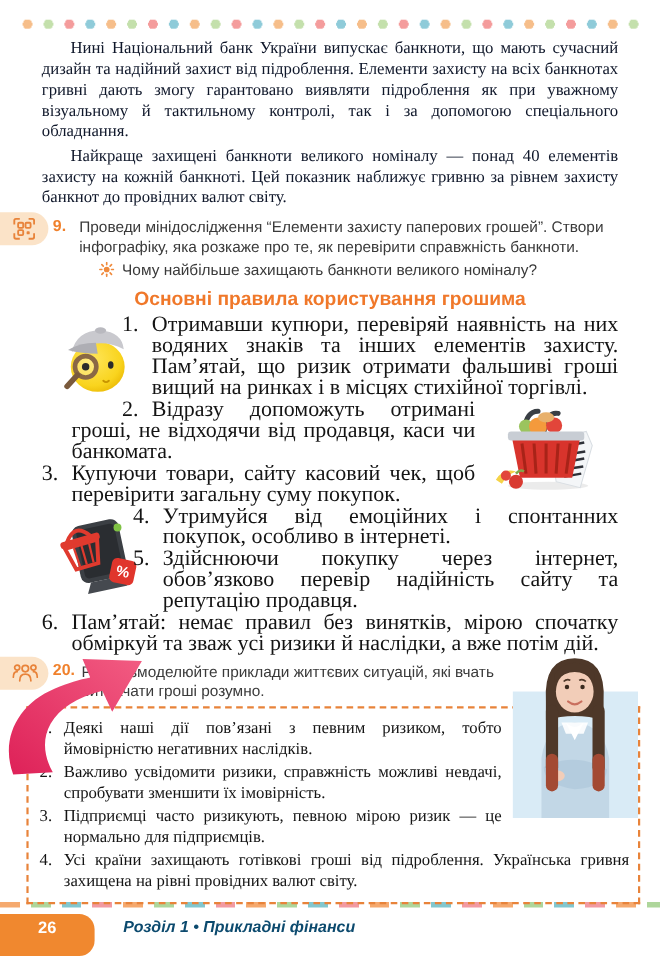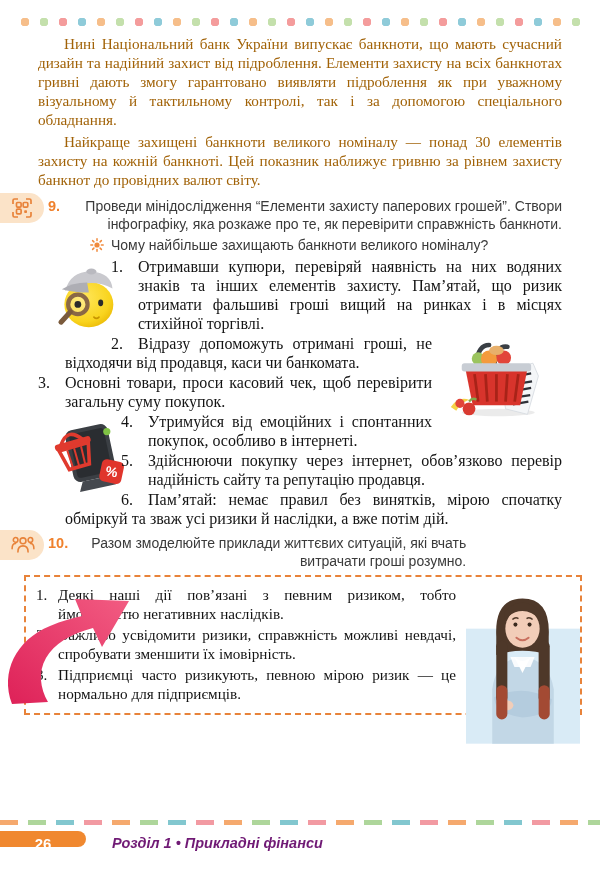--- a/index.html
+++ b/index.html
@@ -20,54 +20,54 @@
       radial-gradient(circle 4.4px at 28px 5px, #C4E0AC 97%, transparent 100%),
       radial-gradient(circle 4.4px at 47px 5px, #F49C9C 97%, transparent 100%),
       radial-gradient(circle 4.4px at 66px 5px, #8FCBD9 97%, transparent 100%);
     background-size:76px 10px;
     background-repeat:repeat-x;
   }
 
   .content{position:absolute;top:34px;left:38px;width:524px;}
 
   p.serif{
-    font-size:15.2px;line-height:19px;color:#a16207;
+    font-size:15.2px;line-height:19px;color:#0f172a;
     text-align:justify;text-indent:26px;margin:0 0 3px 0;
   }
 
   
   .exercise{position:relative;margin:8px 0 0 -38px;padding-left:46px;}
   .band{
     position:absolute;left:0;top:-4px;width:44px;height:30px;
     background:#FBE3C8;border-radius:0 15px 15px 0;
   }
   .band svg{position:absolute;left:11px;top:4px;}
   .ex-row{display:flex;align-items:flex-start;}
   .ex-num{
     font-family:"Liberation Sans",sans-serif;font-weight:bold;
     color:#F0812C;font-size:14.5px;line-height:18px;
     flex:none;padding:0 6px 0 2px;min-width:18px;
   }
   .ex-text{
     font-family:"Liberation Sans",sans-serif;
-    font-size:14px;line-height:18px;color:#3A3A3A;text-align:right;
+    font-size:14px;line-height:18px;color:#3A3A3A;text-align:left;
   }
   .ex-sub{display:flex;align-items:flex-start;gap:7px;margin:3px 0 0 44px;}
   .ex-sub svg{flex:none;margin-top:2px;}
 
   h2.section-heading{
     font-family:"Liberation Sans",sans-serif;font-weight:bold;
     color:#F0782A;font-size:17.5px;line-height:23px;
     text-align:center;margin:6px 0 3px 0;
   }
 
   
   .rules{margin-top:3px;}
   .rule{
-    font-size:16px;line-height:19px;color:#141414;
+    font-size:20px;line-height:19px;color:#141414;
     text-align:justify;margin:0 0 1px 0;
     padding-left:27px;text-indent:-27px;
   }
   .rule .rnum{display:inline-block;width:27px;text-indent:0;}
   .float-detective{float:left;width:76px;height:74px;margin:2px 12px 2px 12px;}
   .float-basket{float:right;width:122px;height:84px;margin:0 0 2px 8px;}
   .float-cart{float:left;width:92px;height:80px;margin:2px 12px 2px 6px;}
 
   
   .risk-box{
@@ -90,43 +90,43 @@
   
   .footer-dashes{
     position:absolute;left:0;right:0;top:820px;height:5px;
     background:repeating-linear-gradient(to right,
       #F5A96E 0 18px, transparent 18px 28px,
       #AED69B 28px 46px, transparent 46px 56px,
       #82C7CF 56px 74px, transparent 74px 84px,
       #F29AA2 84px 102px, transparent 102px 112px);
   }
   .page-badge{
-    position:absolute;left:0;top:831px;width:86px;height:16px;
+    position:absolute;left:0;top:831px;width:86px;height:38px;
     background:#F0882F;border-radius:0 14px 14px 0;
     color:#ffffff;font-family:"Liberation Sans",sans-serif;
     font-weight:bold;font-size:15px;line-height:26px;text-align:center;
   }
   .chapter{
     position:absolute;left:112px;top:835px;
     font-family:"Liberation Sans",sans-serif;
     font-style:italic;font-weight:bold;
-    font-size:14.5px;color:#701a75;
+    font-size:14.5px;color:#0c4a6e;
   }
 </style>
 </head>
 <body>
 
 <div class="page">
 
   <div class="dots"></div>
 
   <div class="content">
 
     <p class="serif">Нині Національний банк України випускає банкноти, що мають сучасний дизайн та надійний захист від підроблення. Елементи захисту на всіх банкнотах гривні дають змогу гарантовано виявляти підроблення як при уважному візуальному й тактильному контролі, так і за допомогою спеціального обладнання.</p>
-    <p class="serif">Найкраще захищені банкноти великого номіналу — понад 30 елементів захисту на кожній банкноті. Цей показник наближує гривню за рівнем захисту банкнот до провідних валют світу.</p>
+    <p class="serif">Найкраще захищені банкноти великого номіналу — понад 40 елементів захисту на кожній банкноті. Цей показник наближує гривню за рівнем захисту банкнот до провідних валют світу.</p>
 
     <div class="exercise">
       <div class="band">
         <svg width="22" height="22" viewBox="0 0 22 22" fill="none" stroke="#E8833A" stroke-width="1.7">
           <path d="M2 7 V3.5 Q2 2 3.5 2 H7"></path>
           <path d="M15 2 H18.5 Q20 2 20 3.5 V7"></path>
           <path d="M20 15 V18.5 Q20 20 18.5 20 H15"></path>
           <path d="M7 20 H3.5 Q2 20 2 18.5 V15"></path>
           <rect x="5.5" y="5.5" width="4.6" height="4.6" rx="1"></rect>
           <rect x="12.2" y="5.5" width="4.6" height="4.6" rx="1"></rect>
@@ -149,20 +149,21 @@
             <line x1="2.6" y1="2.6" x2="3.9" y2="3.9"></line>
               <line x1="10.1" y1="10.1" x2="11.4" y2="11.4"></line>
             <line x1="2.6" y1="11.4" x2="3.9" y2="10.1"></line>
               <line x1="10.1" y1="3.9" x2="11.4" y2="2.6"></line>
           </g>
         </svg>
         <span class="ex-text">Чому найбільше захищають банкноти великого номіналу?</span>
       </div>
     </div>
 
+    <h2 class="section-heading">Основні правила користування грошима</h2>
 
 
     <div class="rules">
 
       <div class="float-detective">
         <svg width="76" height="74" viewBox="0 0 90 84">
           <defs>
             <radialGradient id="gy" cx="40%" cy="35%" r="75%">
               <stop offset="0%" stop-color="#FFE65A"></stop>
                 <stop offset="70%" stop-color="#F9D41E"></stop>
@@ -217,21 +218,21 @@
           <circle cx="20" cy="76" r="5" fill="#E2453A"></circle>
           <path d="M30 74 q4 -5 8 -2" stroke="#7FA84A" stroke-width="2.5" fill="none"></path>
         </svg>
       </div>
 
       <div class="rule">
         <span class="rnum">2.</span><span>Відразу допоможуть отримані гроші, не відходячи від продавця, каси чи банкомата.</span>
       </div>
 
       <div class="rule">
-        <span class="rnum">3.</span><span>Основні товари, проси касовий чек, щоб перевірити загальну суму покупок.</span>
+        <span class="rnum">3.</span><span>Купуючи товари, сайту касовий чек, щоб перевірити загальну суму покупок.</span>
       </div>
 
       <div class="float-cart">
         <svg width="92" height="80" viewBox="0 0 110 100">
           <g transform="rotate(-12 55 55)">
             <rect x="30" y="16" width="54" height="66" rx="9" fill="#3B3F44"></rect>
             <rect x="35" y="21" width="44" height="56" rx="5" fill="#2A2D31"></rect>
             <path d="M40 82 L74 82 L80 94 L34 94 Z" fill="#45494F"></path>
           </g>
           <circle cx="76" cy="22" r="4.5" fill="#7FC244"></circle>
@@ -270,35 +271,38 @@
         <svg width="24" height="21" viewBox="0 0 26 22" fill="none" stroke="#E8833A" stroke-width="1.7" stroke-linecap="round">
           <circle cx="13" cy="7" r="3.2"></circle>
           <path d="M7.5 19 Q7.5 12.5 13 12.5 Q18.5 12.5 18.5 19"></path>
           <circle cx="5" cy="6" r="2.5"></circle>
           <path d="M1.2 15.5 Q1.2 10 5 10"></path>
           <circle cx="21" cy="6" r="2.5"></circle>
           <path d="M24.8 15.5 Q24.8 10 21 10"></path>
         </svg>
       </div>
       <div class="ex-row">
-        <span class="ex-num">10.</span>
+        <span class="ex-num">20.</span>
         <span class="ex-text" style="max-width:392px;">Разом змоделюйте приклади життєвих ситуацій, які вчать витрачати гроші розумно.</span>
       </div>
     </div>
 
     <div class="risk-box">
       <div class="girl-spacer"></div>
       <div class="box-item">
         <span class="rnum">1.</span><span>Деякі наші дії пов’язані з певним ризиком, тобто ймовірністю негативних наслідків.</span>
       </div>
       <div class="box-item">
         <span class="rnum">2.</span><span>Важливо усвідомити ризики, справжність можливі невдачі, спробувати зменшити їх імовірність.</span>
       </div>
       <div class="box-item">
         <span class="rnum">3.</span><span>Підприємці часто ризикують, певною мірою ризик — це нормально для підприємців.</span>
+      </div>
+      <div class="box-item">
+        <span class="rnum">4.</span><span>Усі країни захищають готівкові гроші від підроблення. Українська гривня захищена на рівні провідних валют світу.</span>
       </div>
     </div>
 
   </div>
 
   <div class="arrow">
     <svg width="138" height="122" viewBox="0 0 138 122">
       <defs>
         <linearGradient id="pk" x1="0" y1="1" x2="1" y2="0">
           <stop offset="0%" stop-color="#DE2158"></stop>

